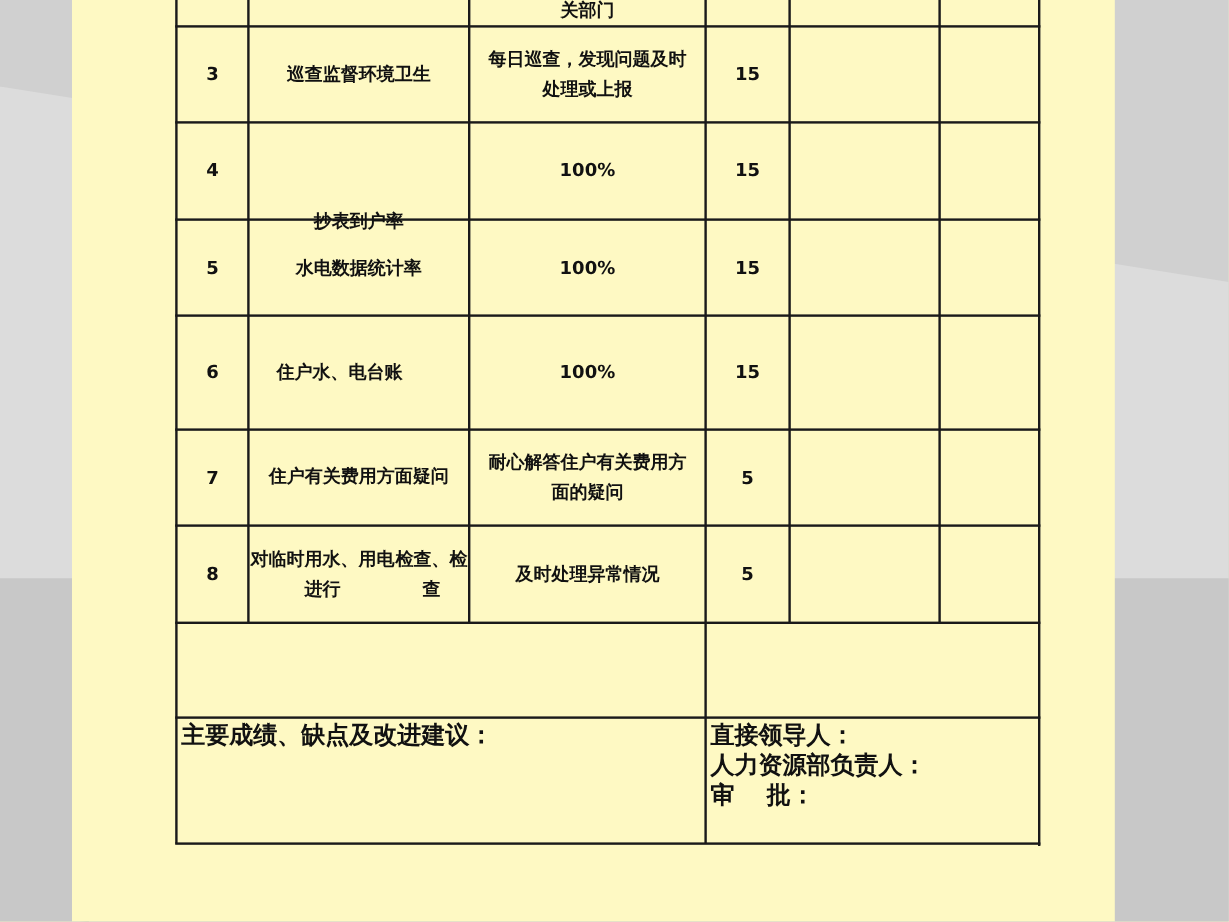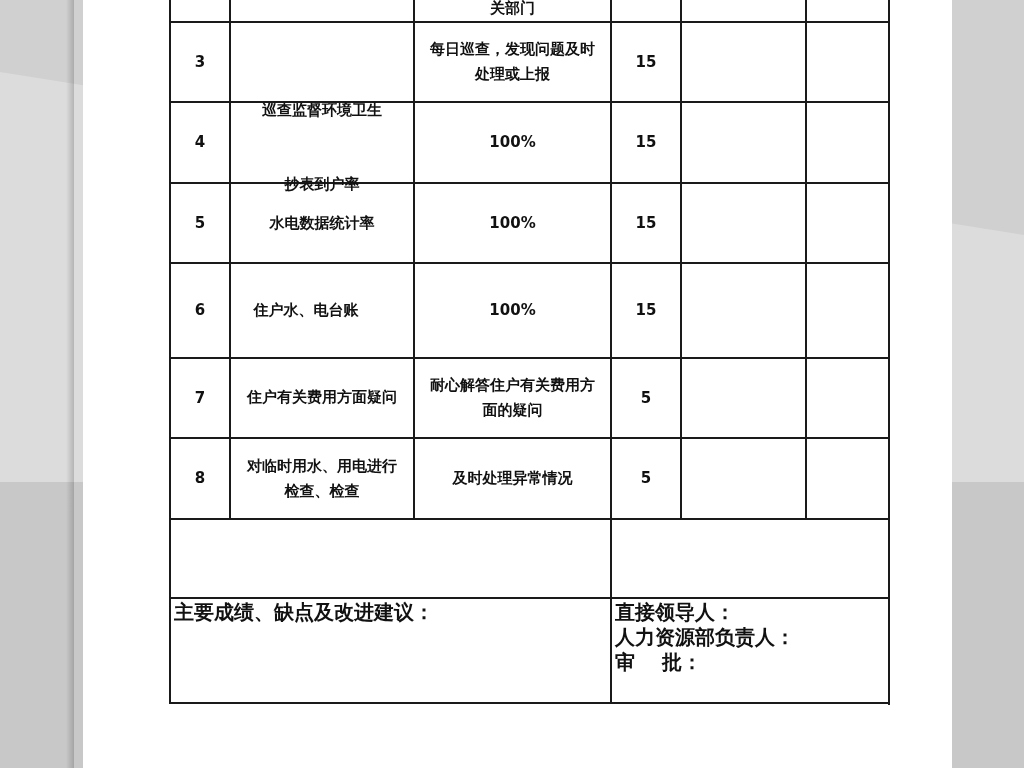--- a/index.html
+++ b/index.html
@@ -14,21 +14,21 @@
     clip-path: polygon(0 72px, 1024px 235px, 1024px 328px, 1024px 482px, 0 482px, 0 72px);
   }
   .bg-lower {
     position:absolute; left:0; top:482px; width:1024px; height:286px; background:#c8c8c8;
   }
   .shadow-left {
     position:absolute; left:66px; top:0; width:8px; height:768px;
     background:linear-gradient(to right, rgba(0,0,0,0), rgba(0,0,0,0.18));
   }
   .page {
-    position:absolute; left:83px; top:0; width:869px; height:768px; background:#ffffff;
+    position:absolute; left:60px; top:0; width:869px; height:768px; background:#fef9c3;
   }
   .cell {
     position:absolute; box-sizing:border-box;
     display:flex; align-items:center; justify-content:center; text-align:center;
     font-weight:bold; font-size:15px; color:#111; line-height:25px;
   }
   .hl, .vl { position:absolute; background:#1a1a1a; }
   .hl { height:2px; }
   .vl { width:2px; }
   .notes {
@@ -62,21 +62,21 @@
   <div class="hl" style="left:86px; width:721px; top:597px;"></div>
   <div class="hl" style="left:86px; width:721px; top:702px;"></div>
 
   <div class="cell" style="left:332px; width:195px; top:0; height:21px; align-items:flex-end;">
     <span>关部门</span>
   </div>
 
   <div class="cell" style="left:88px; width:58px; top:23px; height:78px;">
       <span>3</span>
     </div>
-  <div class="cell" style="left:148px; width:182px; top:23px; height:78px;margin-top:48px;">
+  <div class="cell" style="left:148px; width:182px; top:23px; height:78px;">
       <span>巡查监督环境卫生</span>
     </div>
   <div class="cell" style="left:332px; width:195px; top:23px; height:78px; flex-direction:column;">
     <span>每日巡查，发现问题及时</span>
     <span>处理或上报</span>
   </div>
   <div class="cell" style="left:529px; width:68px; top:23px; height:78px;">
       <span>15</span>
     </div>
   <div class="cell" style="left:599px; width:123px; top:23px; height:78px;"></div>
@@ -139,21 +139,21 @@
   </div>
   <div class="cell" style="left:529px; width:68px; top:359px; height:78px;">
       <span>5</span>
     </div>
   <div class="cell" style="left:599px; width:123px; top:359px; height:78px;"></div>
   <div class="cell" style="left:724px; width:81px; top:359px; height:78px;"></div>
 
   <div class="cell" style="left:88px; width:58px; top:439px; height:79px;">
       <span>8</span>
     </div>
-  <div class="cell" style="left:148px; width:182px; top:439px; height:79px; flex-direction:column;">
+  <div class="cell" style="left:148px; width:182px; top:439px; height:79px; ">
     <span>对临时用水、用电进行</span>
     <span>检查、检查</span>
   </div>
   <div class="cell" style="left:332px; width:195px; top:439px; height:79px;align-items:center;">
       <span>及时处理异常情况</span>
     </div>
   <div class="cell" style="left:529px; width:68px; top:439px; height:79px;">
       <span>5</span>
     </div>
   <div class="cell" style="left:599px; width:123px; top:439px; height:79px;"></div>

